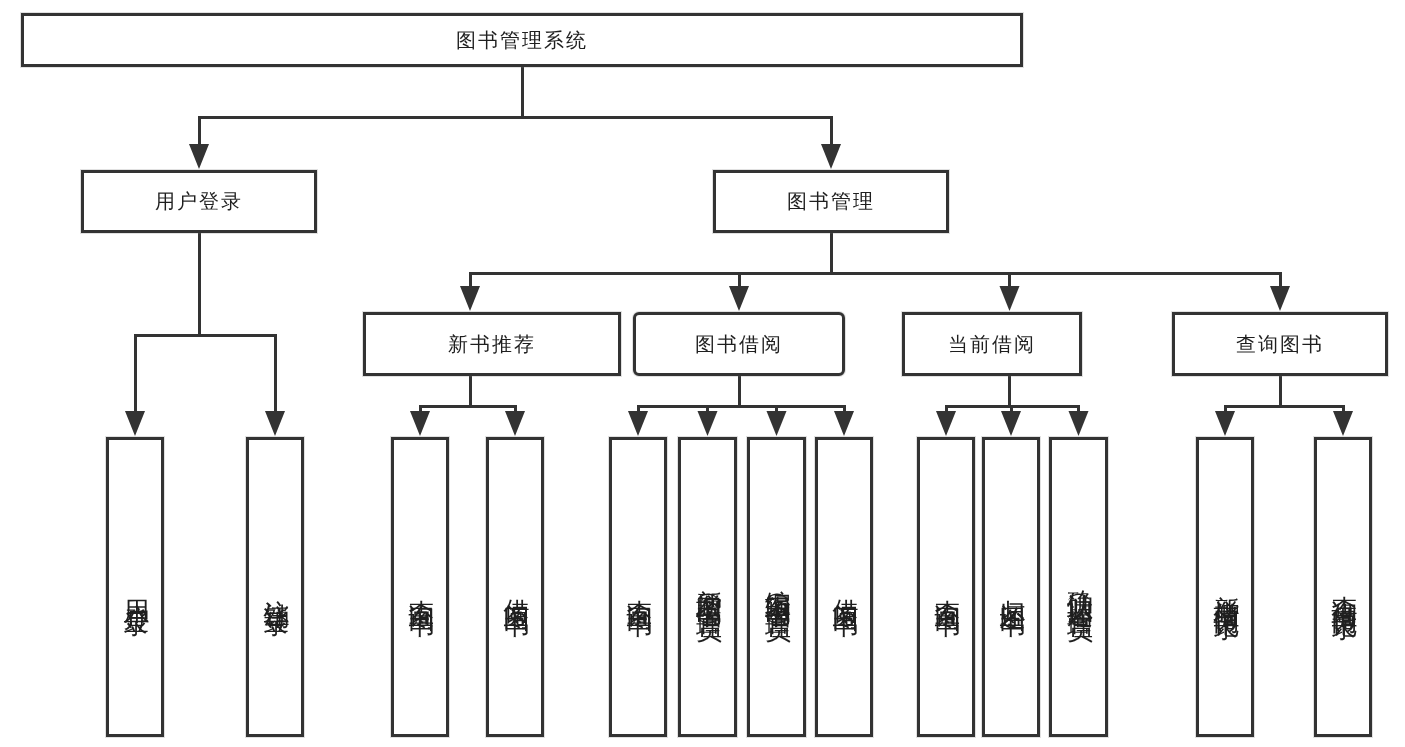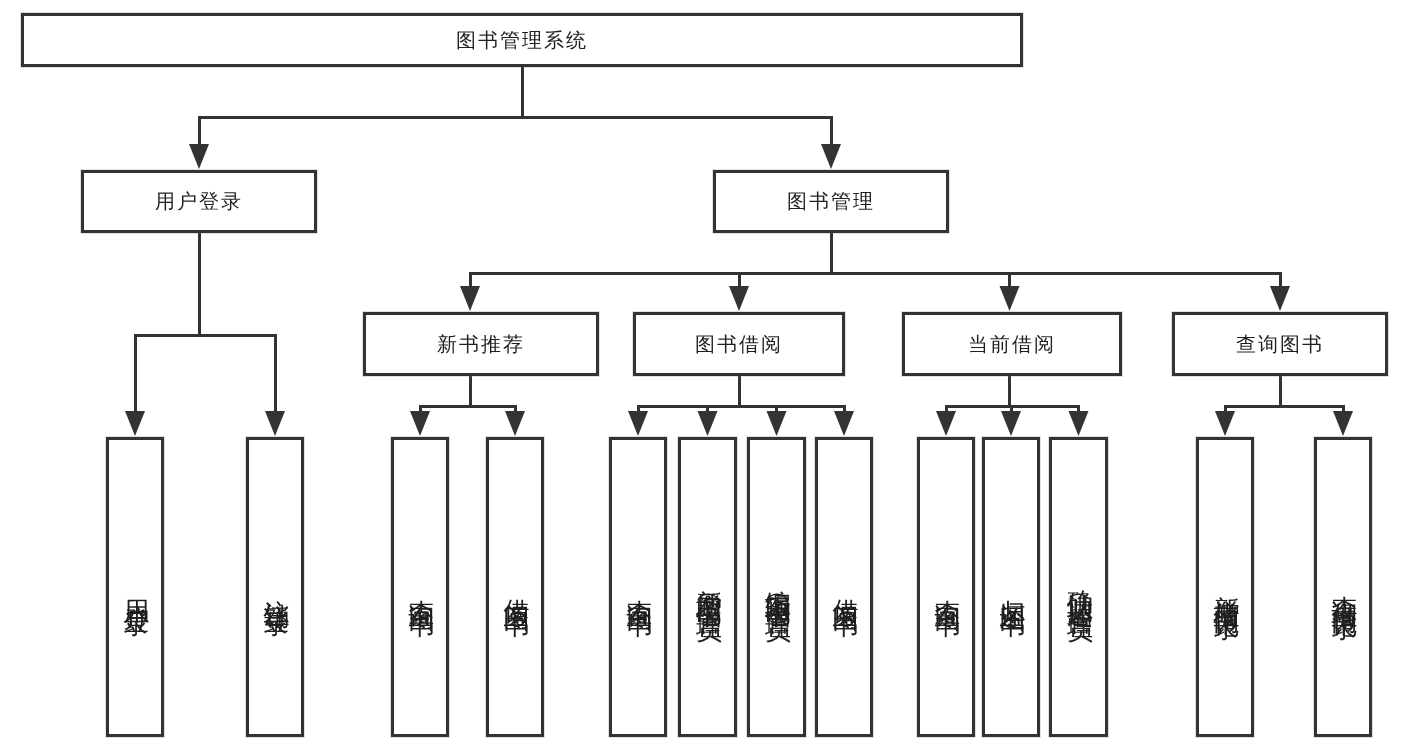--- a/index.html
+++ b/index.html
@@ -111,27 +111,27 @@
       </div>
       <div class="node h" style="left: 713px; top: 170px; width: 236px; height: 63px;">
         <span class="label">图书管理</span>
       </div>
       <div class="node v" style="left: 106px; top: 437px; width: 58px; height: 300px;">
         <span class="label">用户登录</span>
       </div>
       <div class="node v" style="left: 246px; top: 437px; width: 58px; height: 300px;">
         <span class="label">注销登录</span>
       </div>
-      <div class="node h" style="left: 363px; top: 312px; width: 236px; height: 64px;">
+      <div class="node h" style="left: 363px; top: 312px; width: 258px; height: 64px;">
         <span class="label">新书推荐</span>
       </div>
-      <div class="node h" style="left: 633px; top: 312px; width: 212px; height: 64px;">
+      <div class="node h" style="left: 633px; top: 312px; width: 212px; height: 64px; border-radius: 6px;">
         <span class="label">图书借阅</span>
       </div>
-      <div class="node h" style="left: 902px; top: 312px; width: 220px; height: 64px; text-align: center;">
+      <div class="node h" style="left: 902px; top: 312px; width: 180px; height: 64px; text-align: center;">
         <span class="label">当前借阅</span>
       </div>
       <div class="node h" style="left: 1172px; top: 312px; width: 216px; height: 64px;">
         <span class="label">查询图书</span>
       </div>
       <div class="node v" style="left: 391px; top: 437px; width: 58px; height: 300px;">
         <span class="label">查询图书</span>
       </div>
       <div class="node v" style="left: 486px; top: 437px; width: 58px; height: 300px;">
         <span class="label">借阅图书</span>

